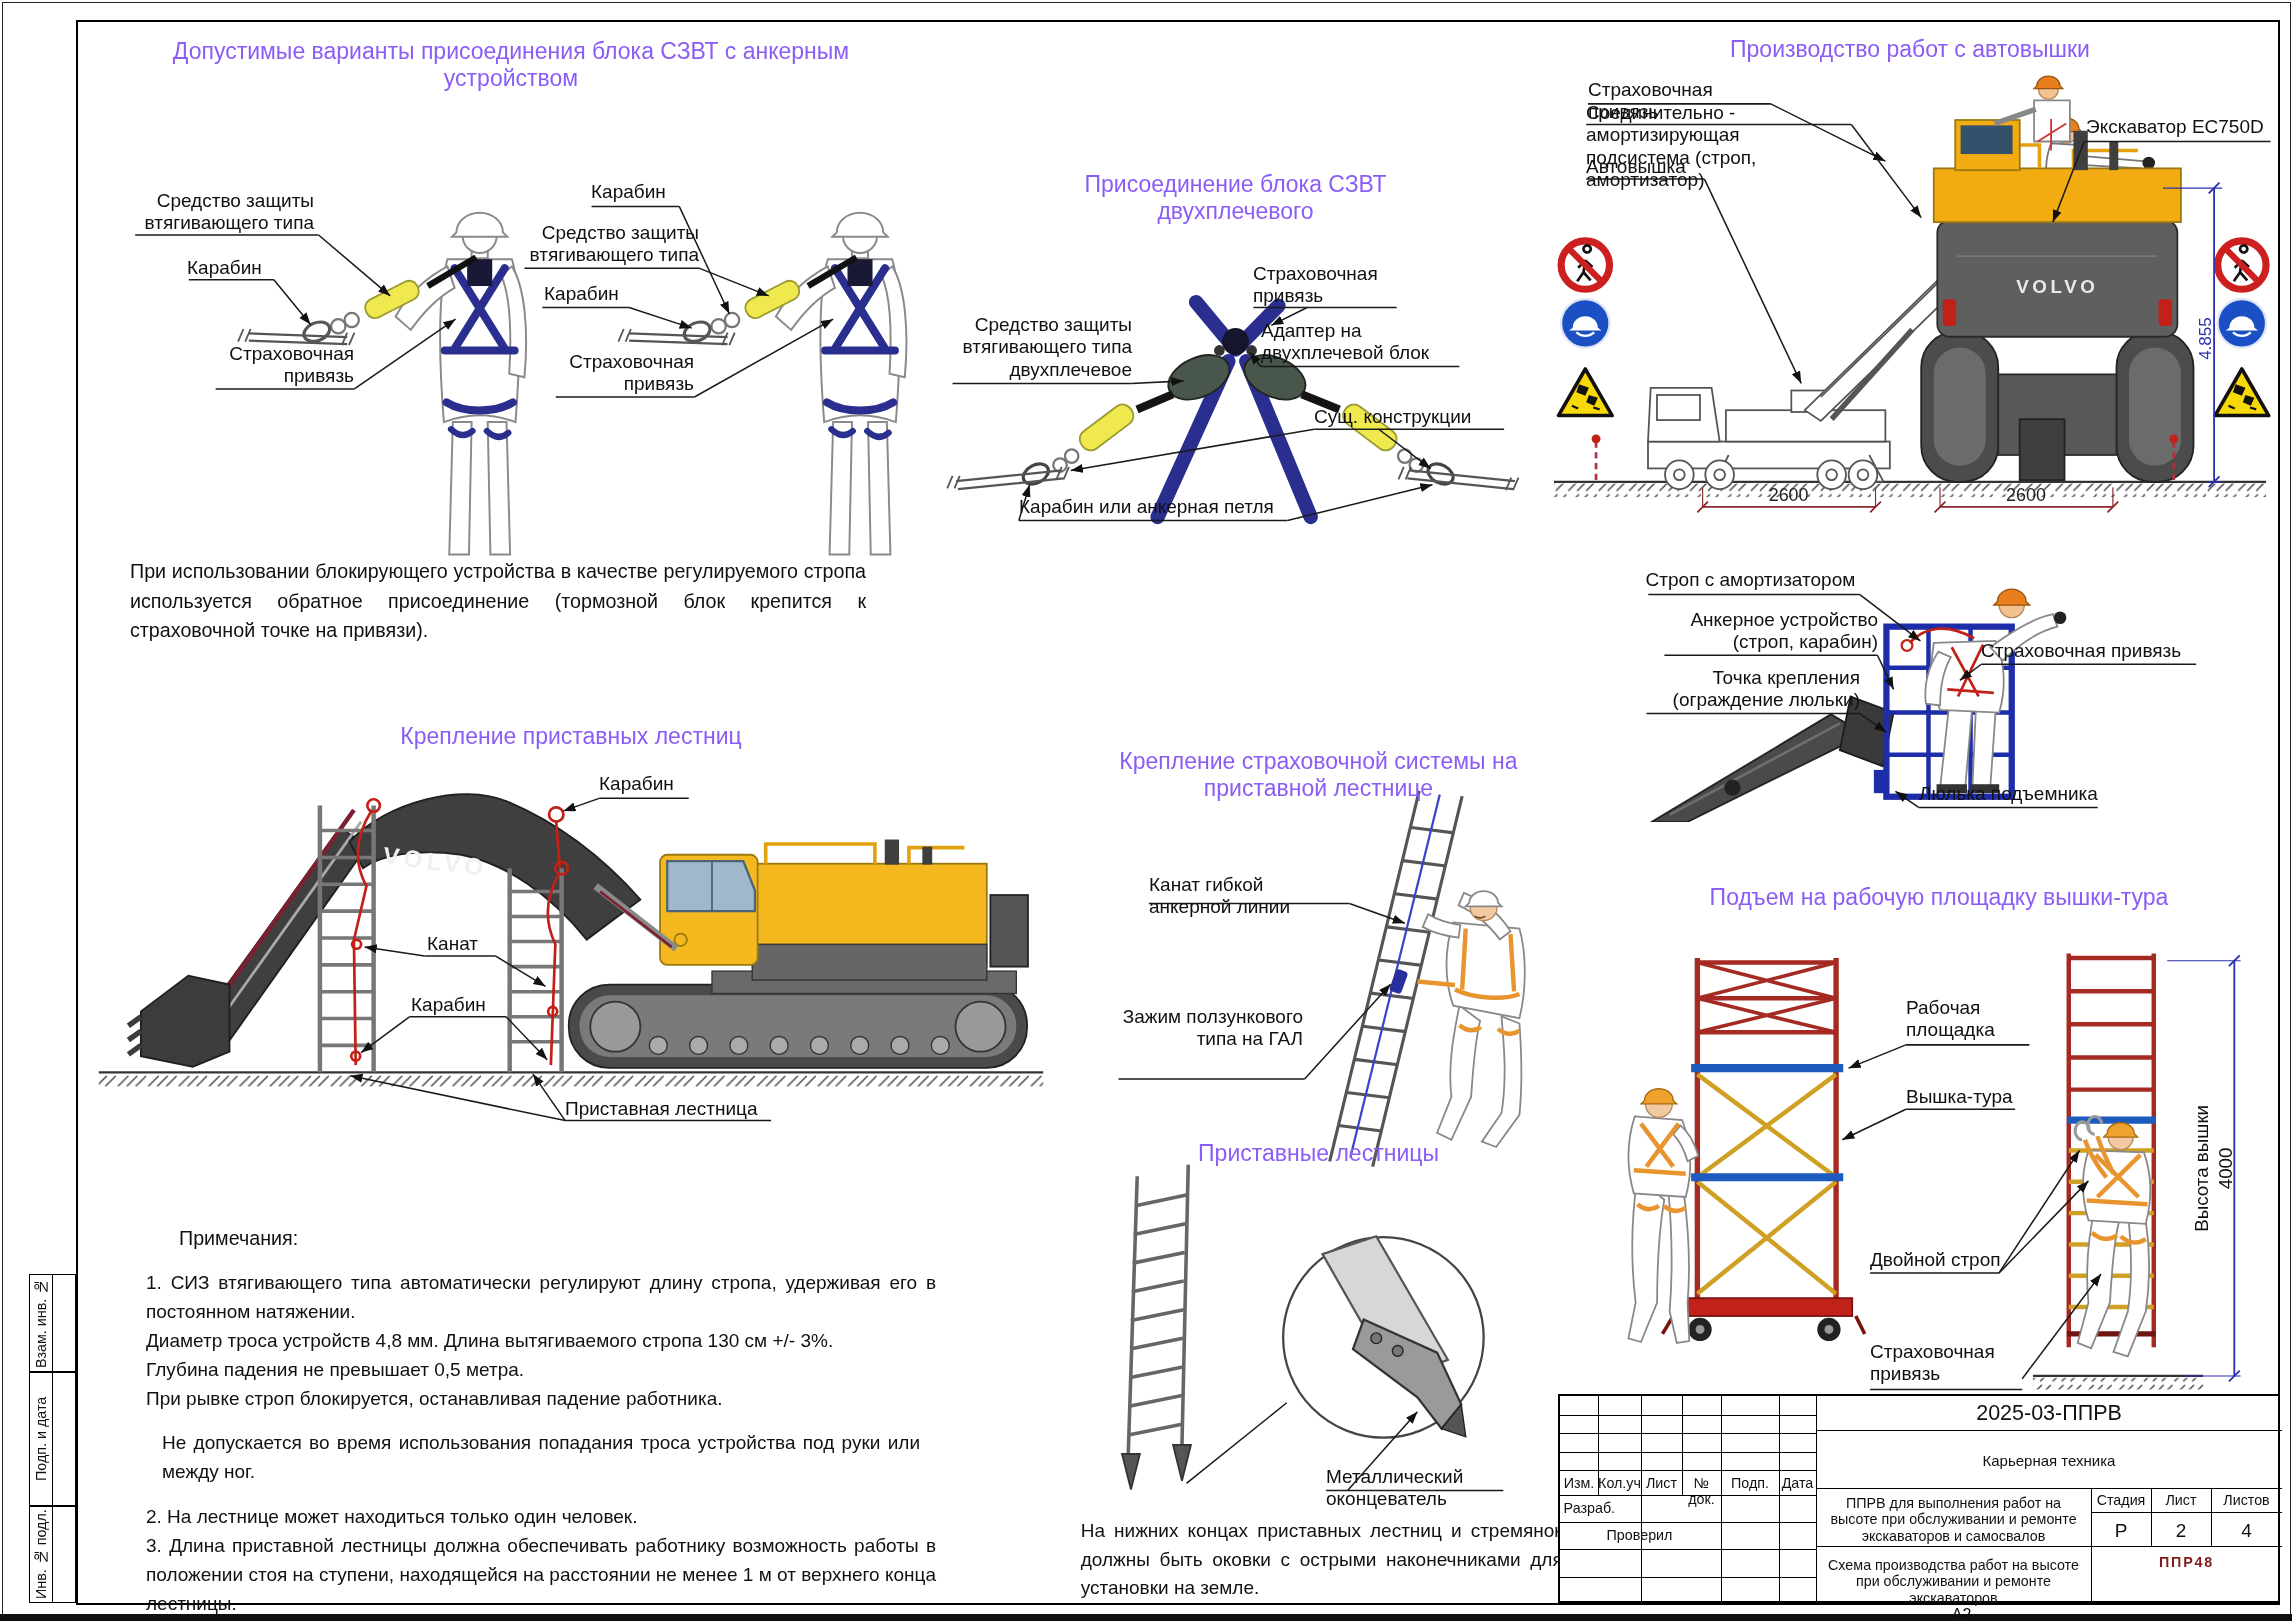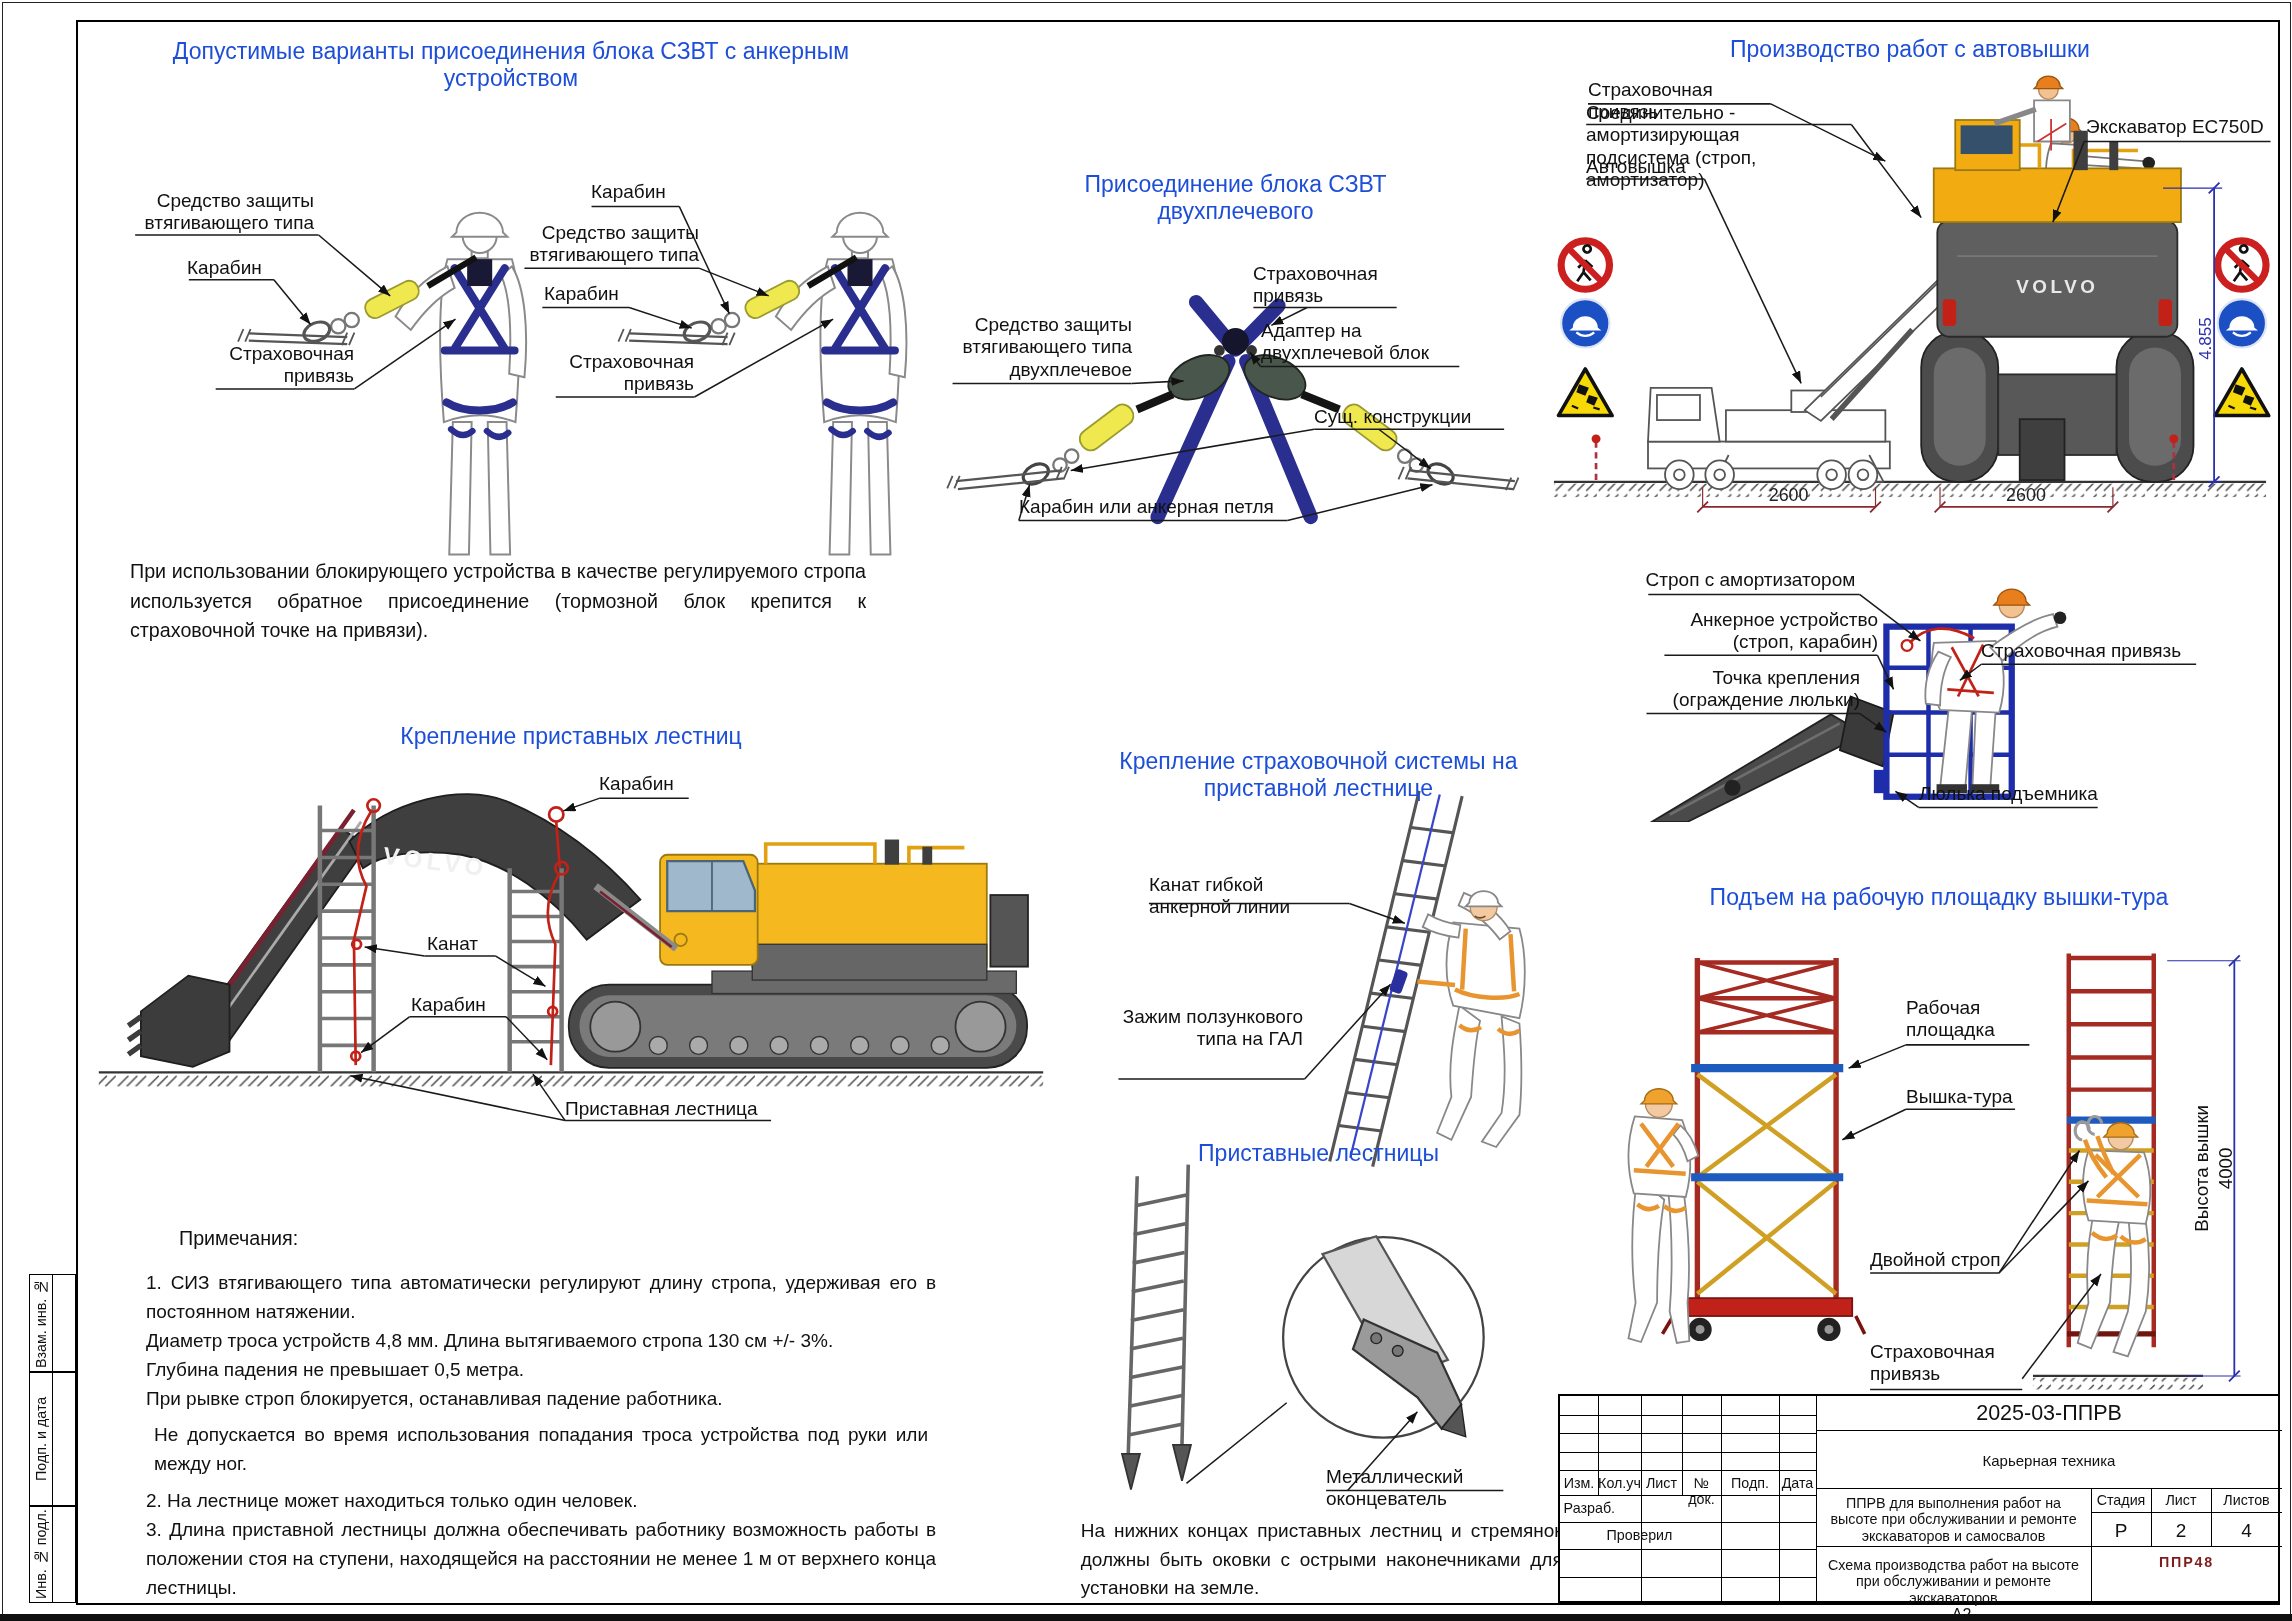--- a/index.html
+++ b/index.html
@@ -3,21 +3,21 @@
 <meta charset="utf-8">
 <style>
   html,body{margin:0;padding:0;background:#ffffff;}
   .sheet{position:relative;width:2293px;height:1622px;background:#fff;overflow:hidden;
          font-family:"Liberation Sans","DejaVu Sans",sans-serif;color:#111;}
   .outer{position:absolute;inset:1.8px;border:1.8px solid #222;}
   .bband{position:absolute;left:0;right:0;bottom:0;height:8px;background:#101010;}
   .frame{position:absolute;left:76px;top:19.7px;width:2204px;height:1585px;border:2.7px solid #000;box-sizing:border-box;}
   .sec{position:absolute;}
   .sec svg{position:absolute;left:0;top:0;}
-  .t{position:absolute;font-size:23px;line-height:1.18;text-align:center;color:#1d4ed8;}
+  .t{position:absolute;font-size:23px;line-height:1.18;text-align:center;color:#8b5cf6;}
   .lbl{position:absolute;font-size:19px;line-height:1.18;color:#111;}
   .ra{text-align:right}.ca{text-align:center}
   .par{position:absolute;font-size:19.7px;line-height:1.5;text-align:justify;color:#111;}
   .ld{stroke:#1a1a1a;stroke-width:1.7;fill:none;}
   .ul{stroke:#1a1a1a;stroke-width:1.7;}
   .sk{fill:#fff;stroke:#8a8a8a;stroke-width:2.2;}
   .hn{stroke:#2a2f8f;stroke-width:9;fill:none;stroke-linecap:round;}
   .hn2{stroke:#2a2f8f;stroke-width:7;fill:none;stroke-linecap:round;}
   .lk{fill:#fff;stroke:#777;stroke-width:2.5;}
   .dimt{font:19px "Liberation Sans",sans-serif;fill:#2a2fb0;}
@@ -550,21 +550,21 @@
     <div class="lbl" style="left:276px;top:459px;width:154px;">Страховочная привязь</div>
   </div>
 
   <div class="sec" style="left:130px;top:1222px;width:815px;height:381px;">
     <div class="lbl" style="left:49px;top:5.4px;font-size:19.7px;">Примечания:</div>
     <div style="position:absolute;left:16px;top:47px;width:790px;font-size:19px;line-height:1.52;text-align:justify;">
       <p style="margin:0;">1.    СИЗ втягивающего типа автоматически регулируют длину стропа, удерживая его в постоянном натяжении.</p>
       <p style="margin:0;">Диаметр троса устройств 4,8 мм. Длина вытягиваемого стропа 130 см +/- 3%.</p>
       <p style="margin:0;">Глубина падения не превышает 0,5 метра.</p>
       <p style="margin:0;">При рывке строп блокируется, останавливая падение работника.</p>
-      <p style="margin:8px;">Не допускается во время использования попадания троса устройства под руки или между ног.</p>
+      <p style="margin:16px;">Не допускается во время использования попадания троса устройства под руки или между ног.</p>
       <p style="margin:0;">2.    На лестнице может находиться только один человек.</p>
       <p style="margin:0;">3.    Длина приставной лестницы должна обеспечивать работнику возможность работы в положении стоя на ступени, находящейся на расстоянии не менее 1 м от верхнего конца лестницы.</p>
     </div>
   </div>
 
   <div class="sec" style="left:1061px;top:1136px;width:515px;height:470px;">
     <svg width="515" height="470" viewBox="0 0 575 525">
       <defs>
           <marker id="m9" markerWidth="10" markerHeight="8" refX="8" refY="3" orient="auto">
             <path d="M0,0L8,3L0,6Z" fill="#111"></path>

